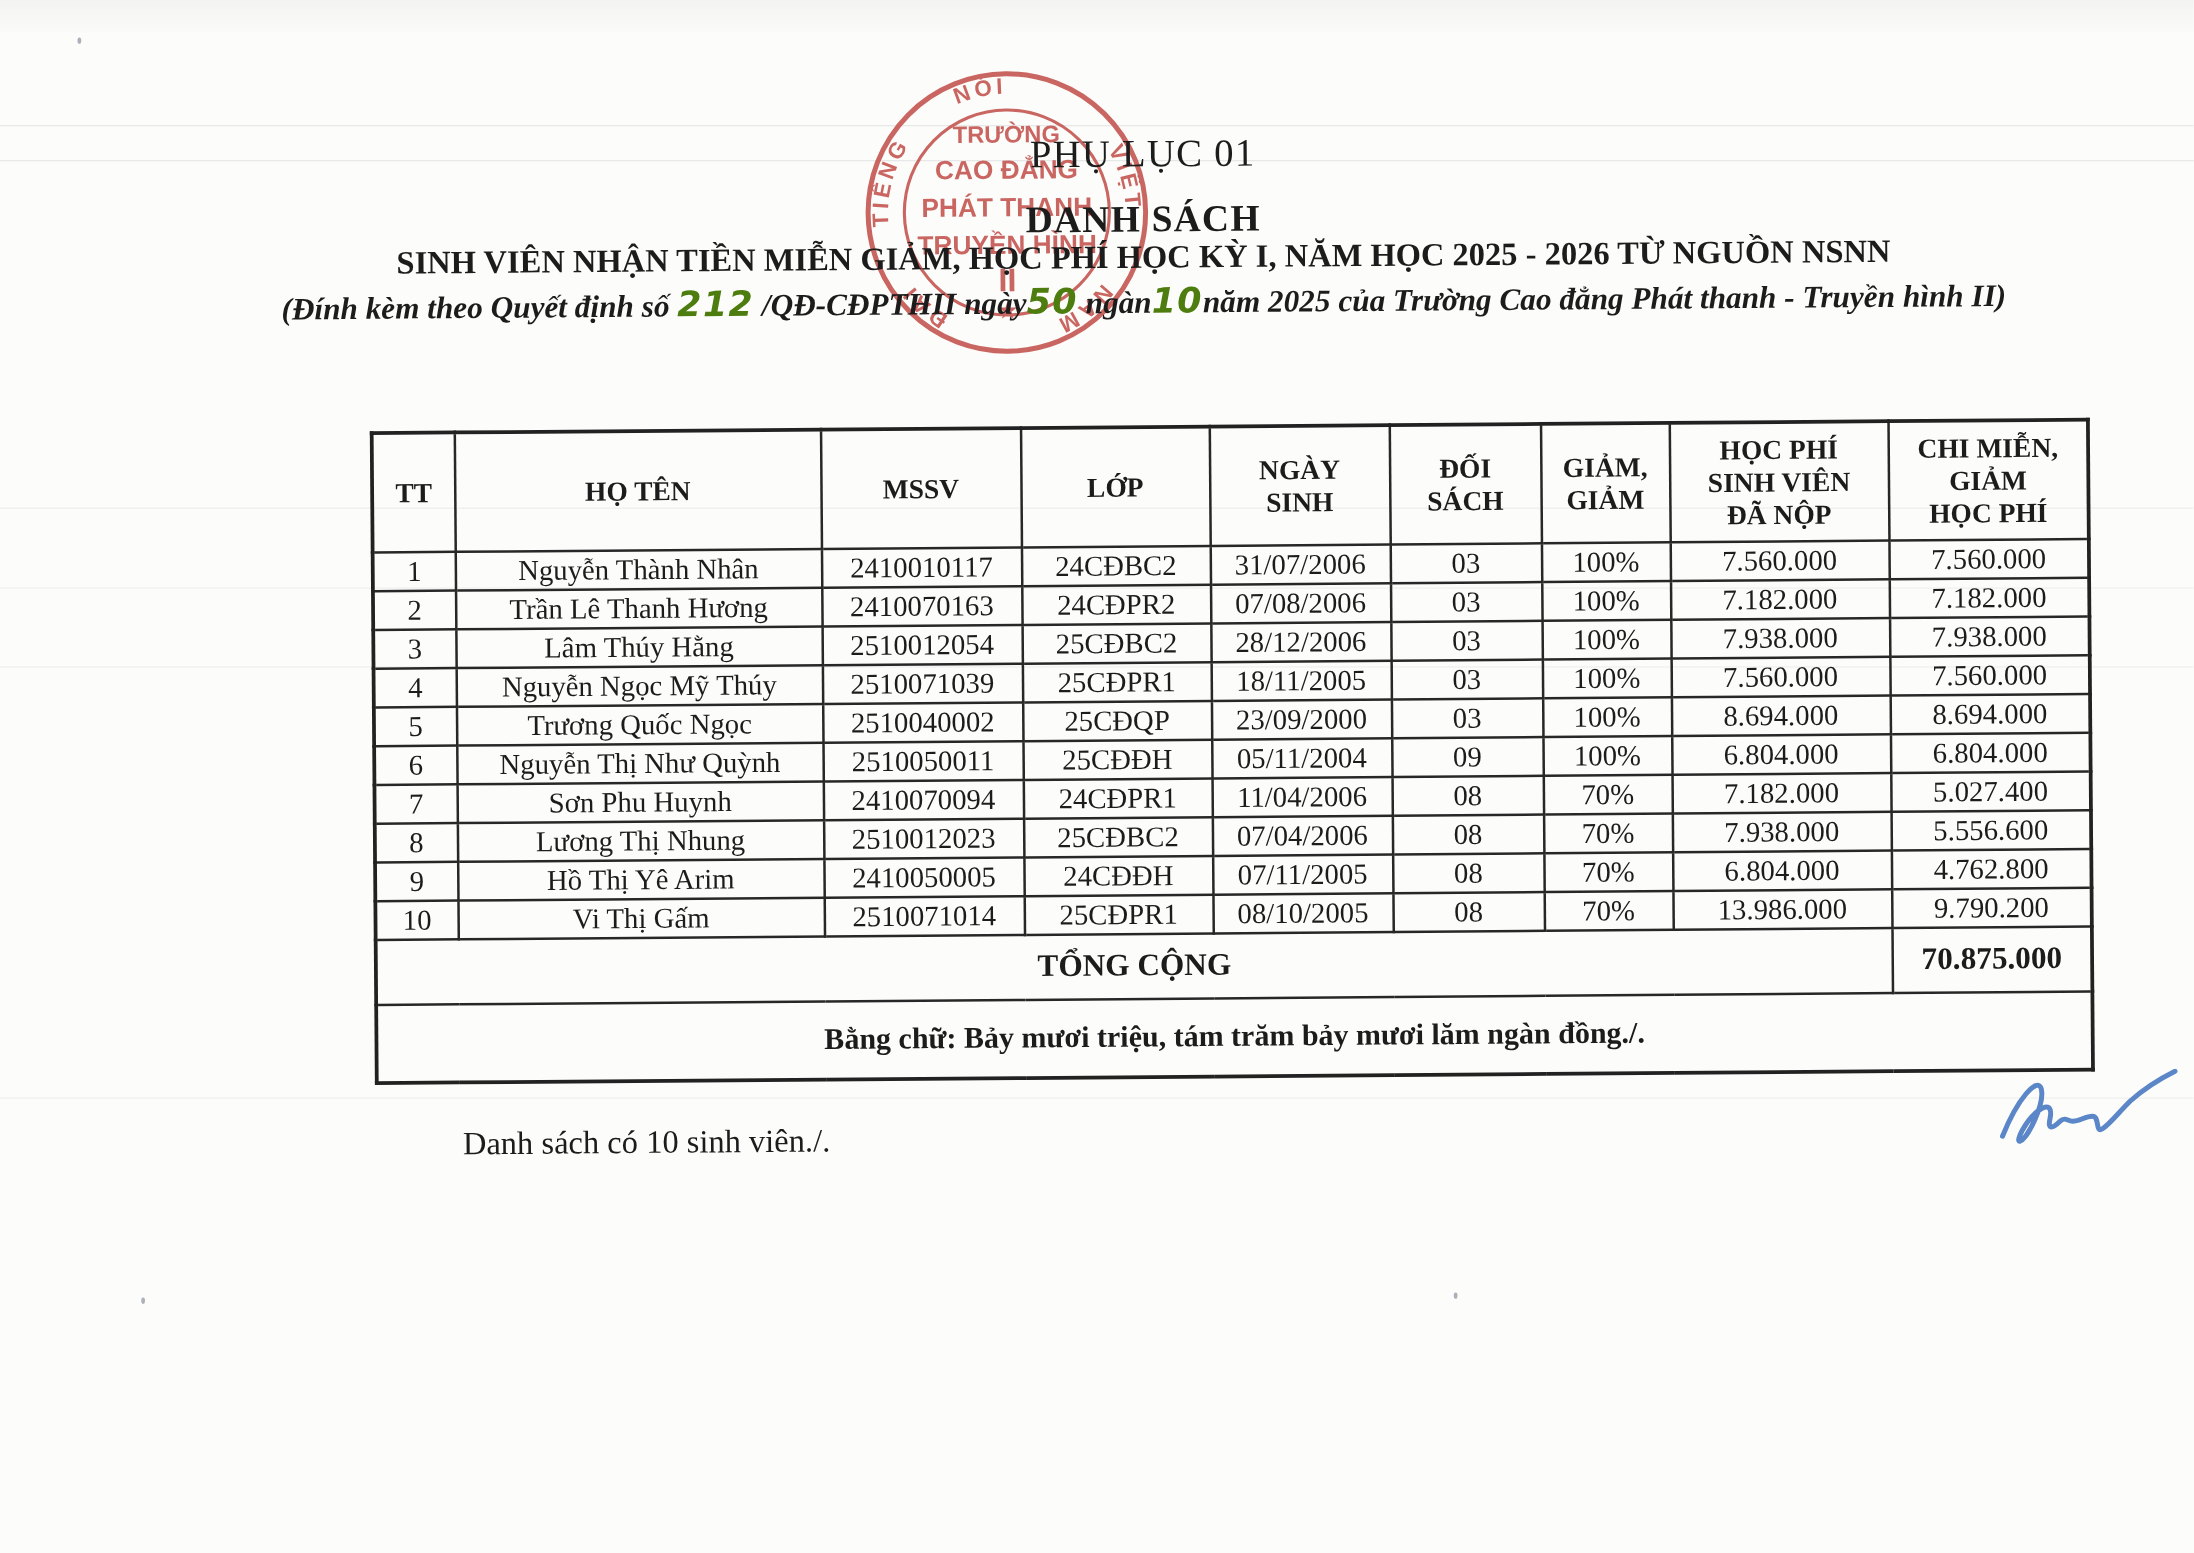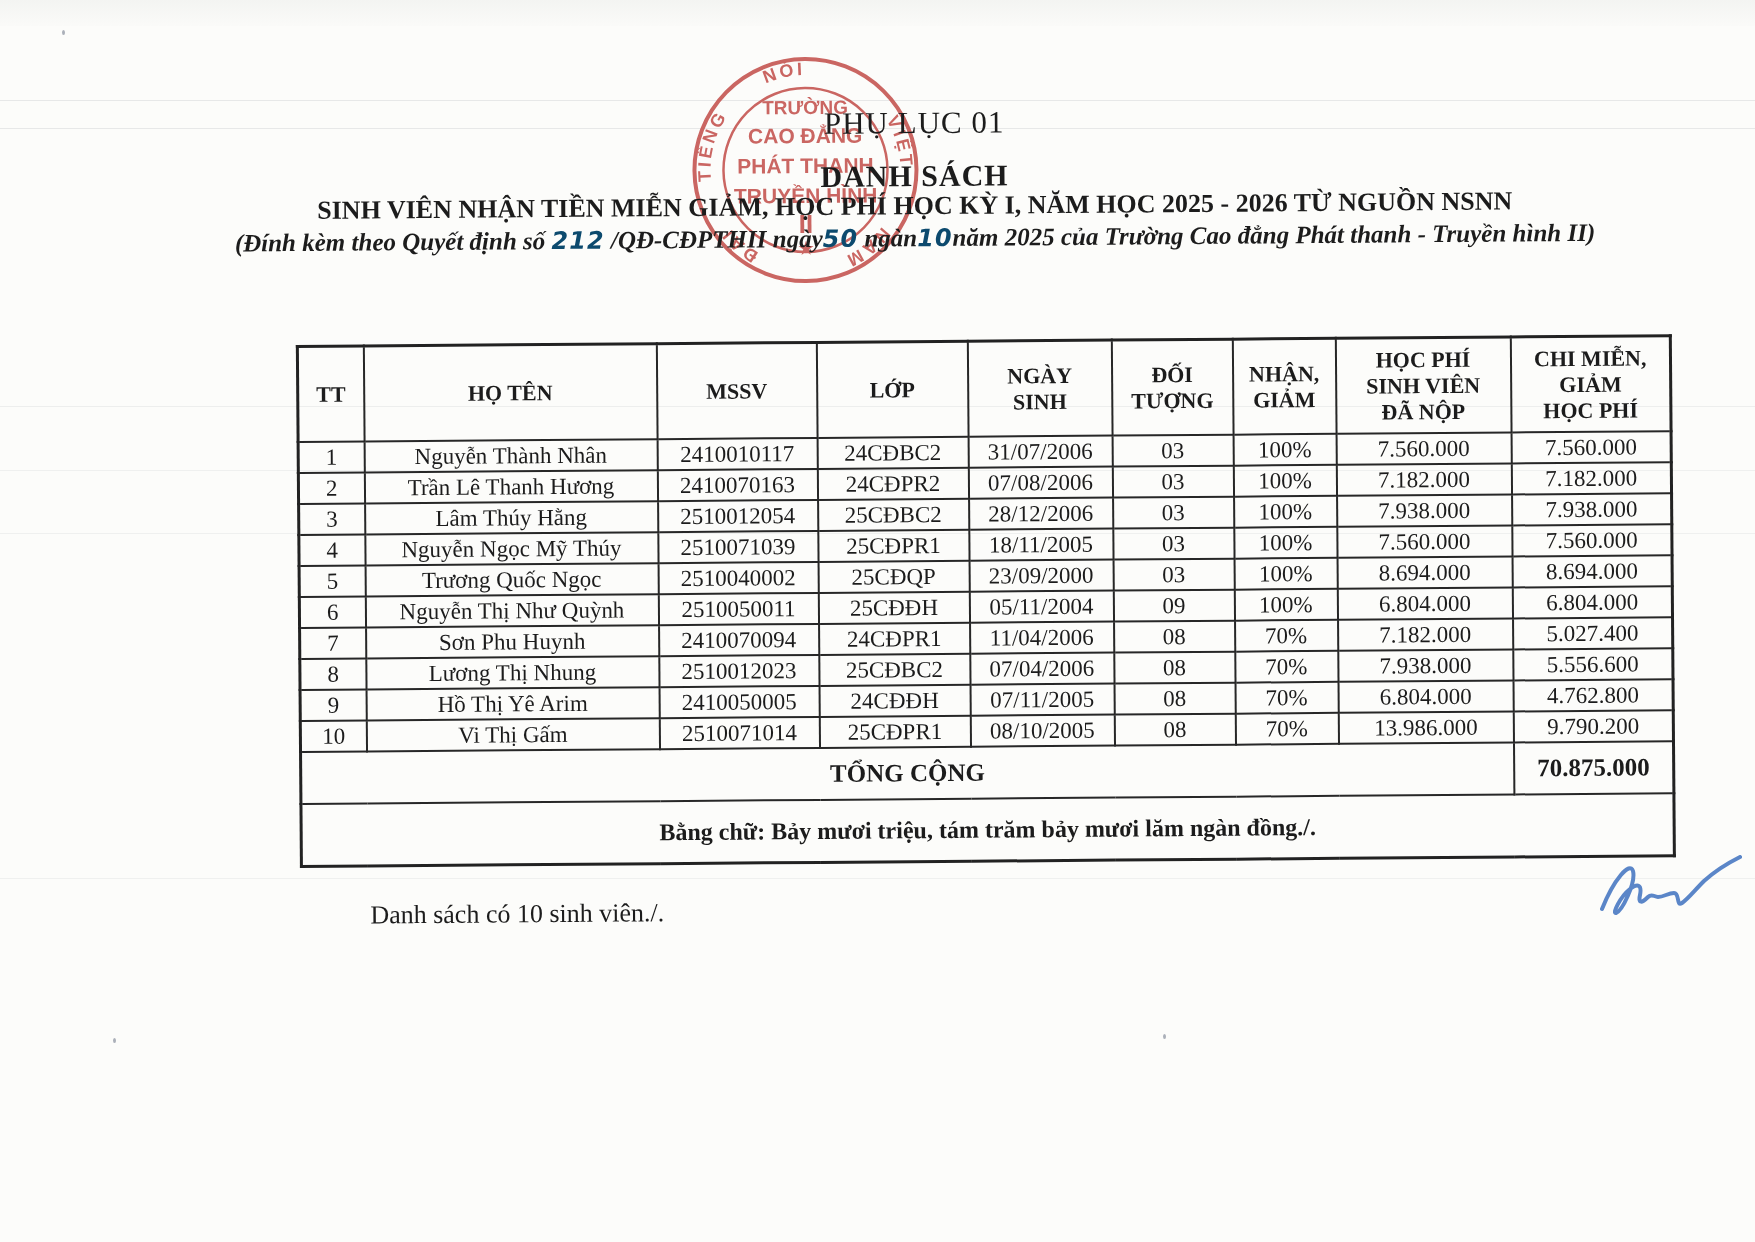--- a/index.html
+++ b/index.html
@@ -29,21 +29,21 @@
   }
 
   .center-block{position:absolute;left:95px;width:1650px;text-align:center;}
   #appendix-label{top:110px;font-size:31px;letter-spacing:1px;}
   #doc-title{top:164px;font-size:30px;font-weight:bold;letter-spacing:1px;}
   #doc-subtitle{top:196px;font-size:26px;font-weight:bold;white-space:nowrap;}
   #attachment-line{top:229px;font-size:25px;font-style:italic;font-weight:bold;white-space:nowrap;}
   .handwritten{
     font-family:"DejaVu Sans", sans-serif;
     font-style:italic;font-weight:bold;
-    color:#0c4a6e;font-size:24px;letter-spacing:1px;
+    color:#4d7c0f;font-size:28px;letter-spacing:1px;
   }
 
   
   #stamp{position:absolute;left:695px;top:55px;width:232px;height:238px;opacity:.88;}
 
   
   #student-table{
     position:absolute;left:300px;top:345px;width:1373px;
     border-collapse:collapse;table-layout:fixed;
     font-size:23px;
@@ -139,24 +139,24 @@
           </th>
           <th>
             <div>LỚP</div>
           </th>
           <th>
             <div>NGÀY</div>
             <div>SINH</div>
           </th>
           <th>
             <div>ĐỐI</div>
-            <div>TƯỢNG</div>
-          </th>
-          <th>
-            <div>NHẬN,</div>
+            <div>SÁCH</div>
+          </th>
+          <th>
+            <div>GIẢM,</div>
             <div>GIẢM</div>
           </th>
           <th>
             <div>HỌC PHÍ</div>
             <div>SINH VIÊN</div>
             <div>ĐÃ NỘP</div>
           </th>
           <th>
             <div>CHI MIỄN,</div>
             <div>GIẢM</div>

